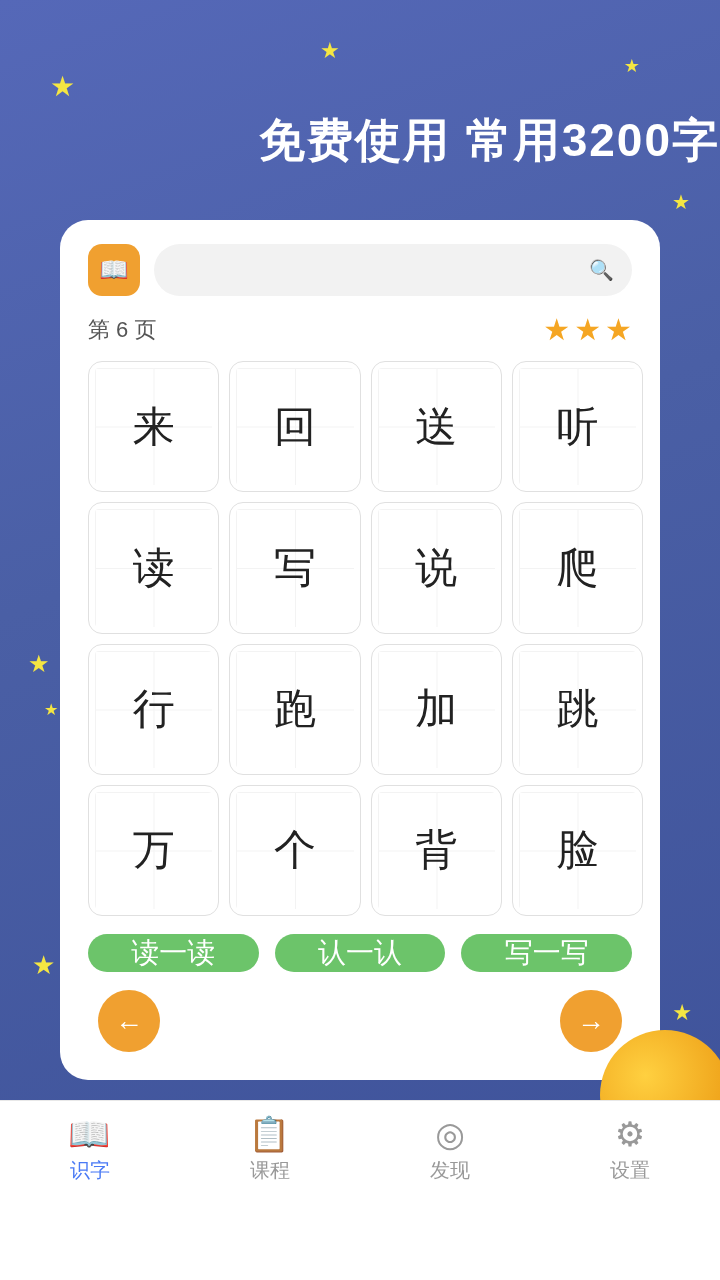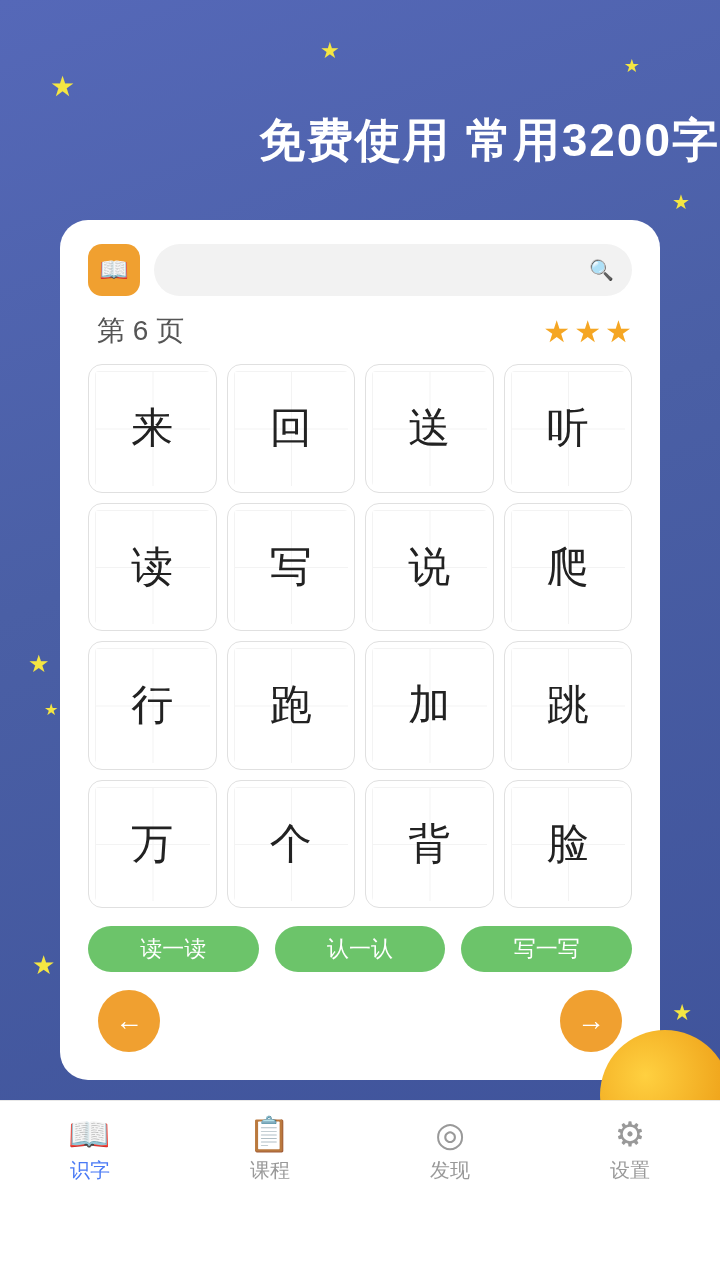--- a/index.html
+++ b/index.html
@@ -85,23 +85,22 @@
 
     
     .page-row {
       display: flex;
       align-items: center;
       justify-content: space-between;
       margin-bottom: 14px;
     }
 
     .page-label {
-      font-size: 28px;
+      font-size: 22px;
       color: #555;
-      margin-left: 9px;
     }
 
     .stars-row {
       display: flex;
       gap: 4px;
     }
 
     .star-icon {
       font-size: 30px;
       color: #f5a623;
@@ -151,26 +150,26 @@
     
     .action-buttons {
       display: flex;
       gap: 16px;
       justify-content: center;
       margin-bottom: 18px;
     }
 
     .action-btn {
       flex: 1;
-      height: 46px;
+      height: 38px;
       border-radius: 27px;
       border: none;
       background: #6cc46a;
       color: white;
-      font-size: 22px;
+      font-size: 28px;
       font-weight: 500;
       cursor: pointer;
       display: flex;
       align-items: center;
       justify-content: center;
     }
 
     
     .nav-arrows {
       display: flex;

